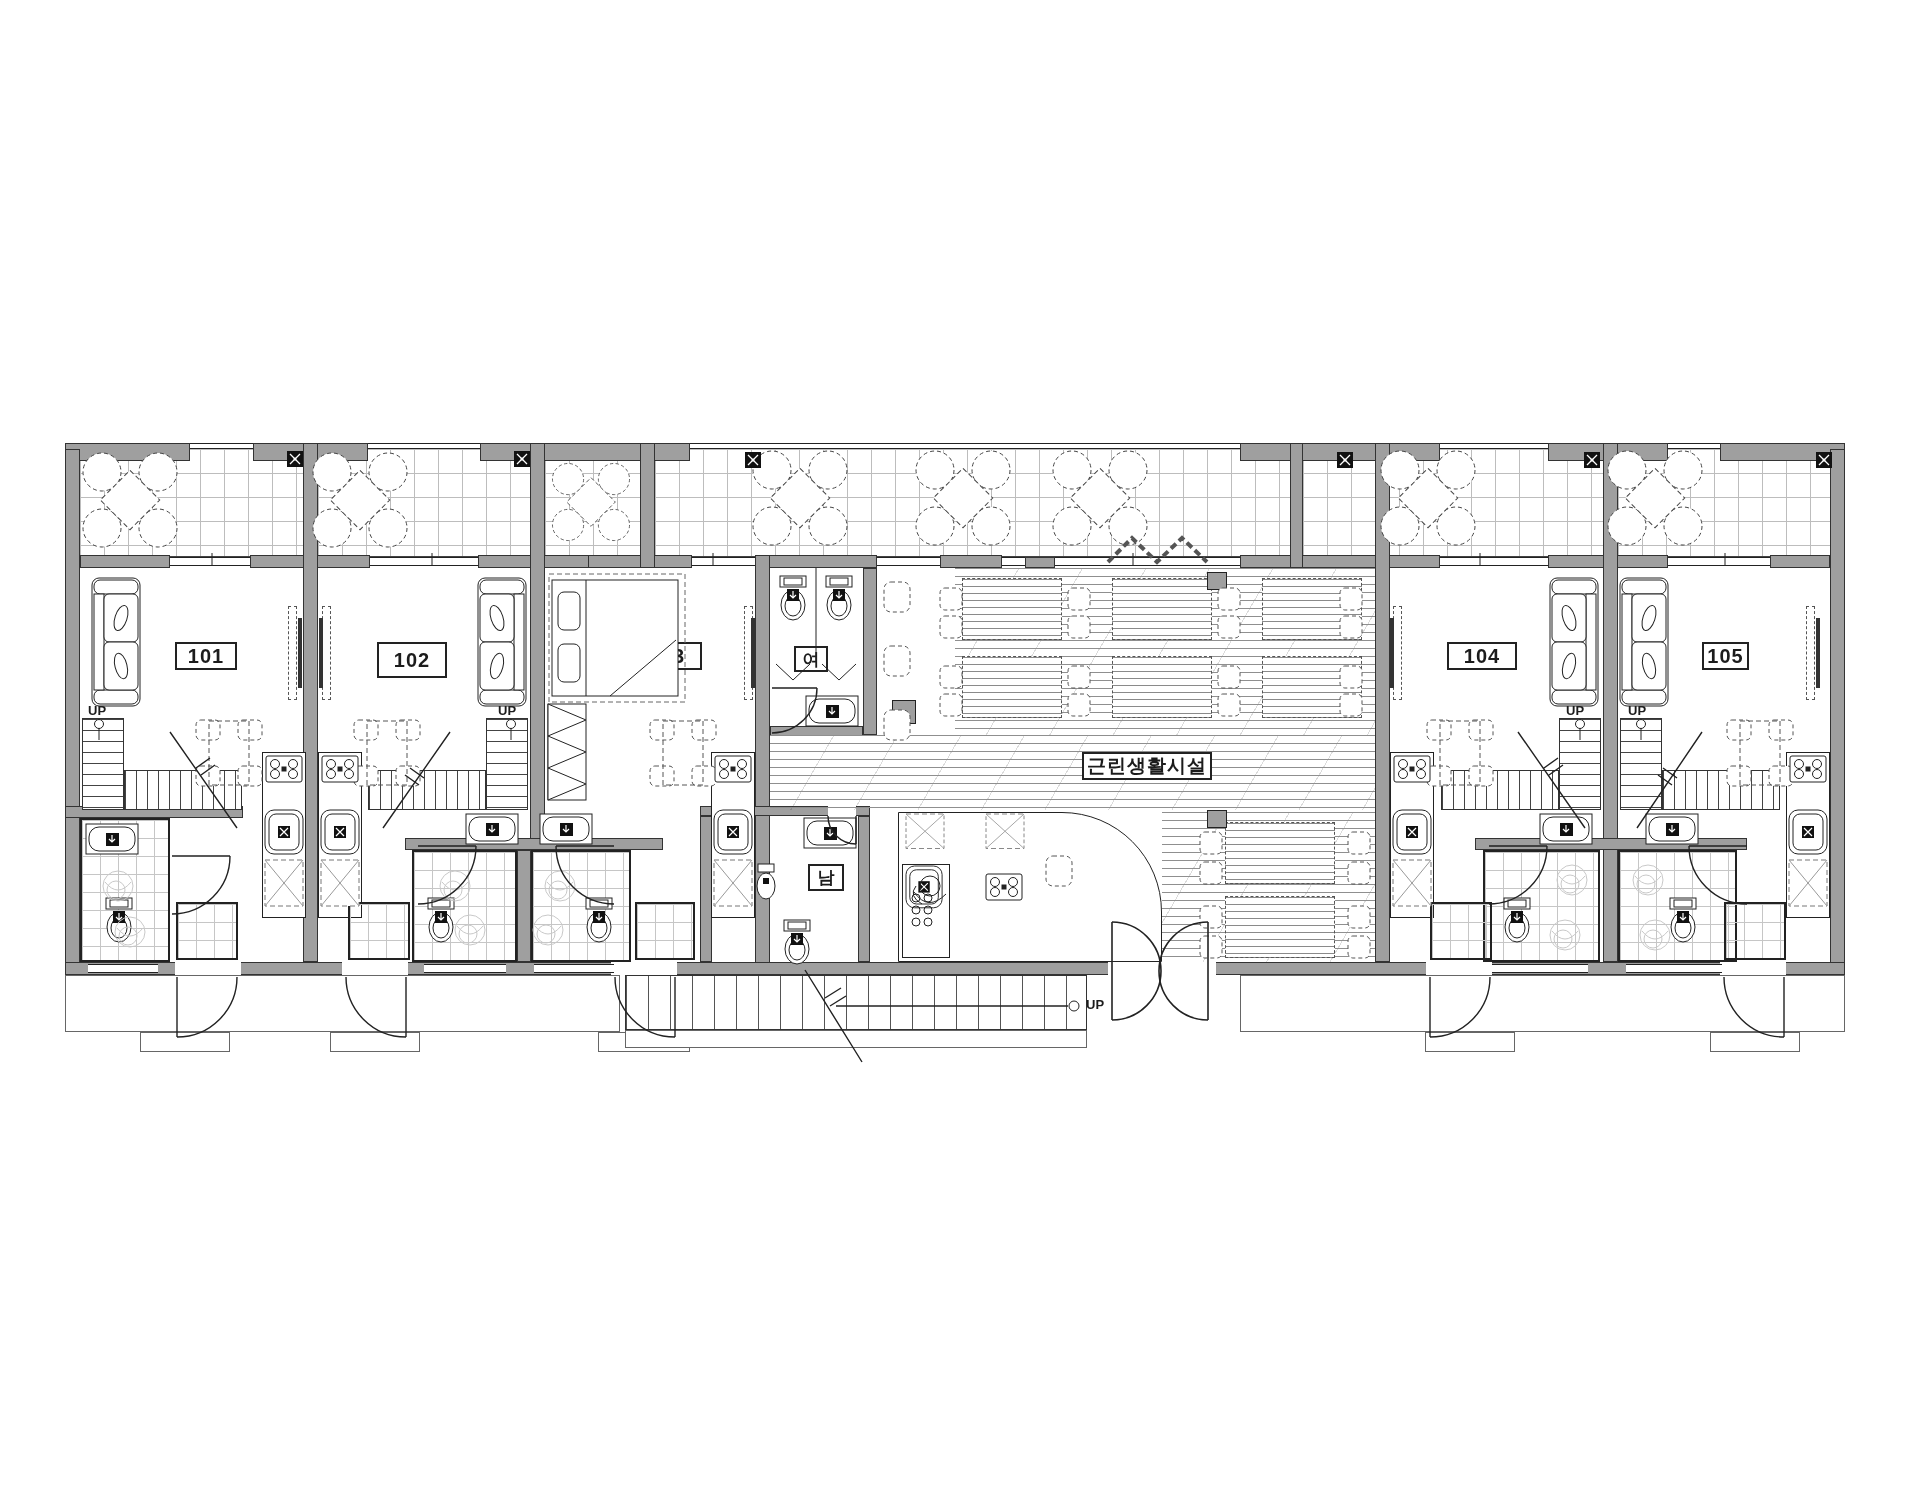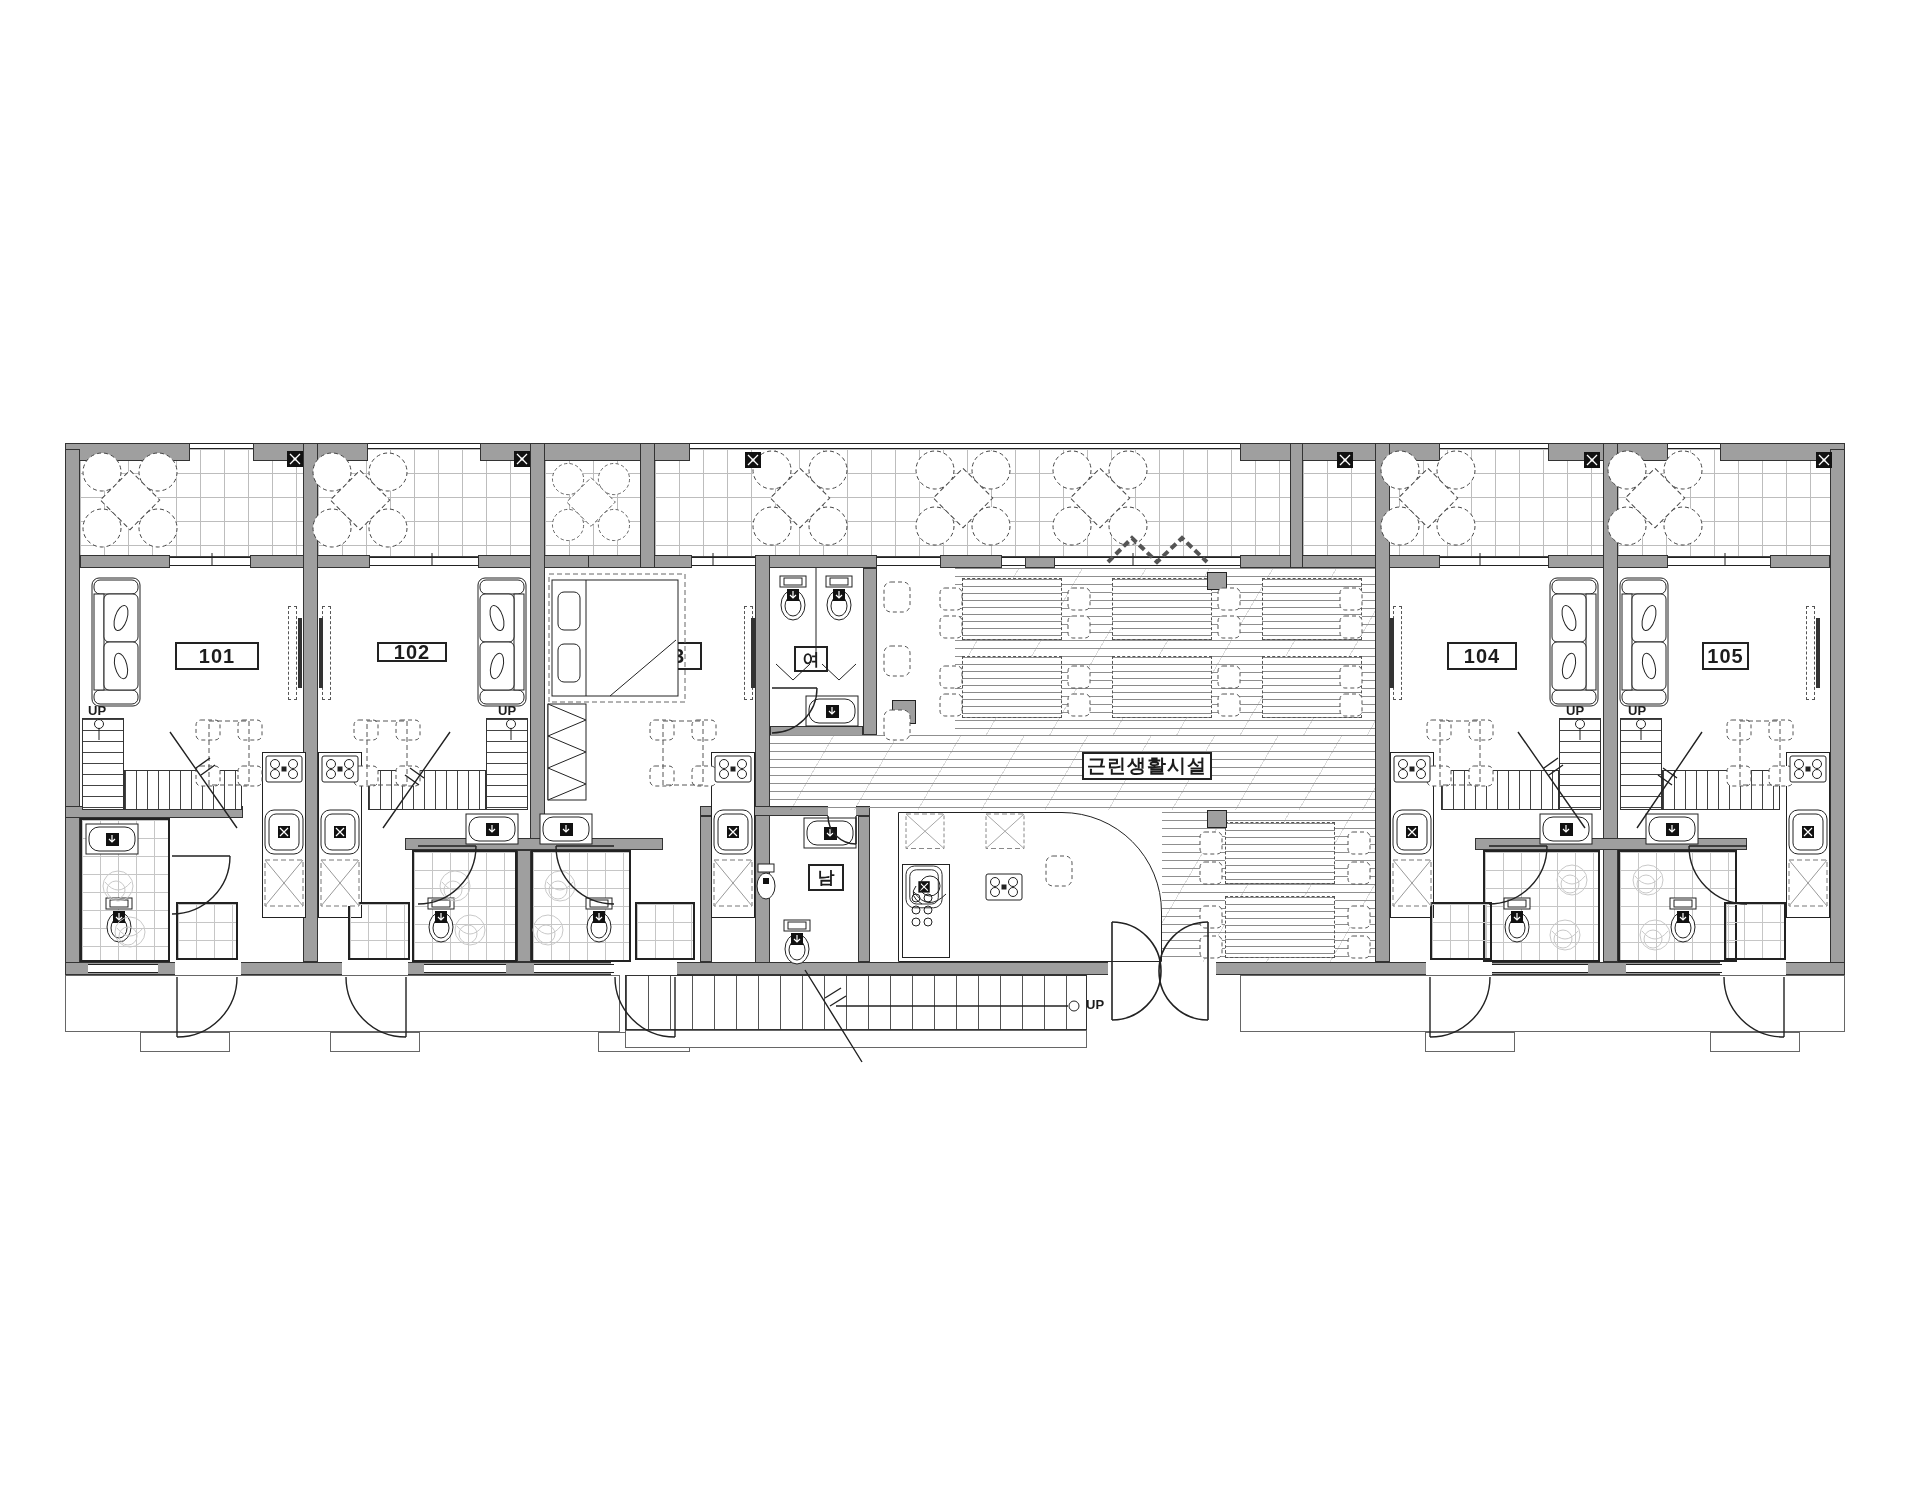--- a/index.html
+++ b/index.html
@@ -173,24 +173,24 @@
   <div class="porch" style="left:65px;top:975px;width:555px;height:57px"></div>
   <div class="porch" style="left:1240px;top:975px;width:605px;height:57px"></div>
   <div class="porch" style="left:140px;top:1032px;width:90px;height:20px"></div>
   <div class="porch" style="left:330px;top:1032px;width:90px;height:20px"></div>
   <div class="porch" style="left:598px;top:1032px;width:92px;height:20px"></div>
   <div class="porch" style="left:1425px;top:1032px;width:90px;height:20px"></div>
   <div class="porch" style="left:1710px;top:1032px;width:90px;height:20px"></div>
   <div class="stairBig" style="left:625px;top:975px;width:462px;height:55px"></div>
   <div class="porch" style="left:625px;top:1030px;width:462px;height:18px"></div>
 
-  <div class="lbl" style="left:175px;top:642px;width:84px;height:28px">
+  <div class="lbl" style="left:175px;top:642px;width:62px;height:28px">
         <span>101</span>
       </div>
-  <div class="lbl" style="left:377px;top:642px;width:70px;height:20px">
+  <div class="lbl" style="left:377px;top:642px;width:70px;height:36px">
         <span>102</span>
       </div>
   <div class="lbl" style="left:632px;top:642px;width:70px;height:28px">
         <span>103</span>
       </div>
   <div class="lbl" style="left:1447px;top:642px;width:70px;height:28px">
         <span>104</span>
       </div>
   <div class="lbl" style="left:1702px;top:642px;width:47px;height:28px">
         <span>105</span>

